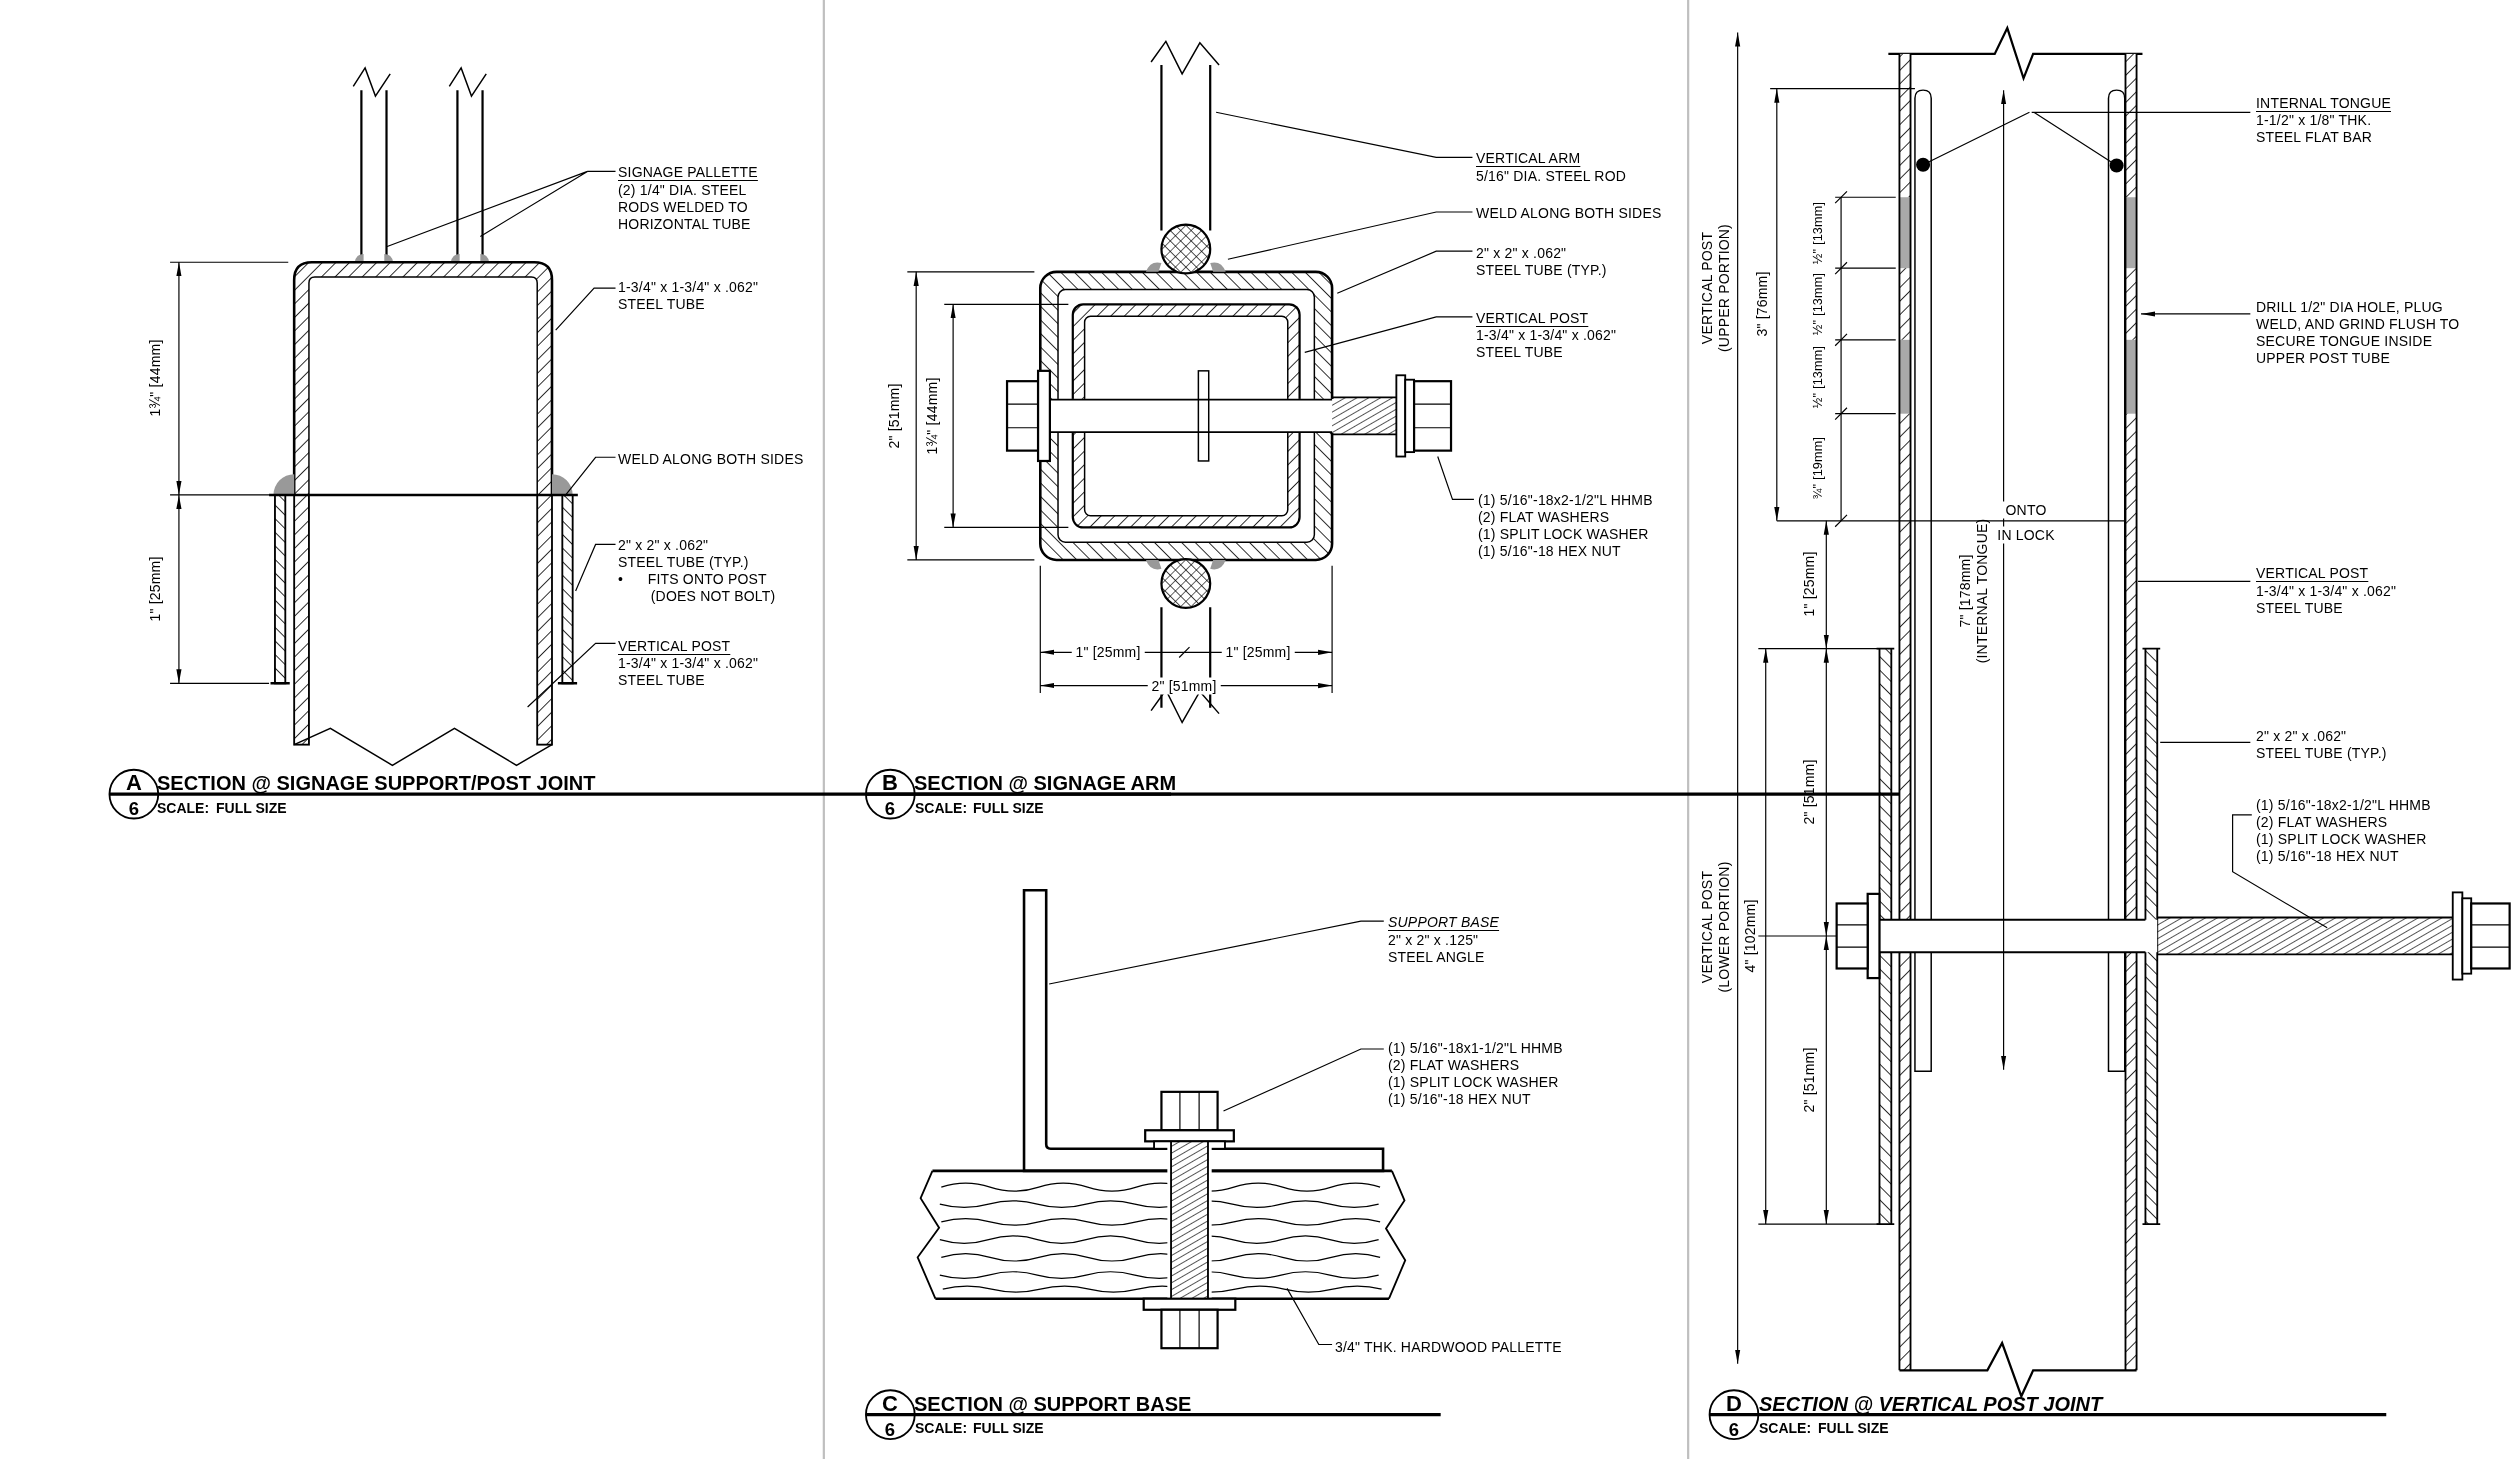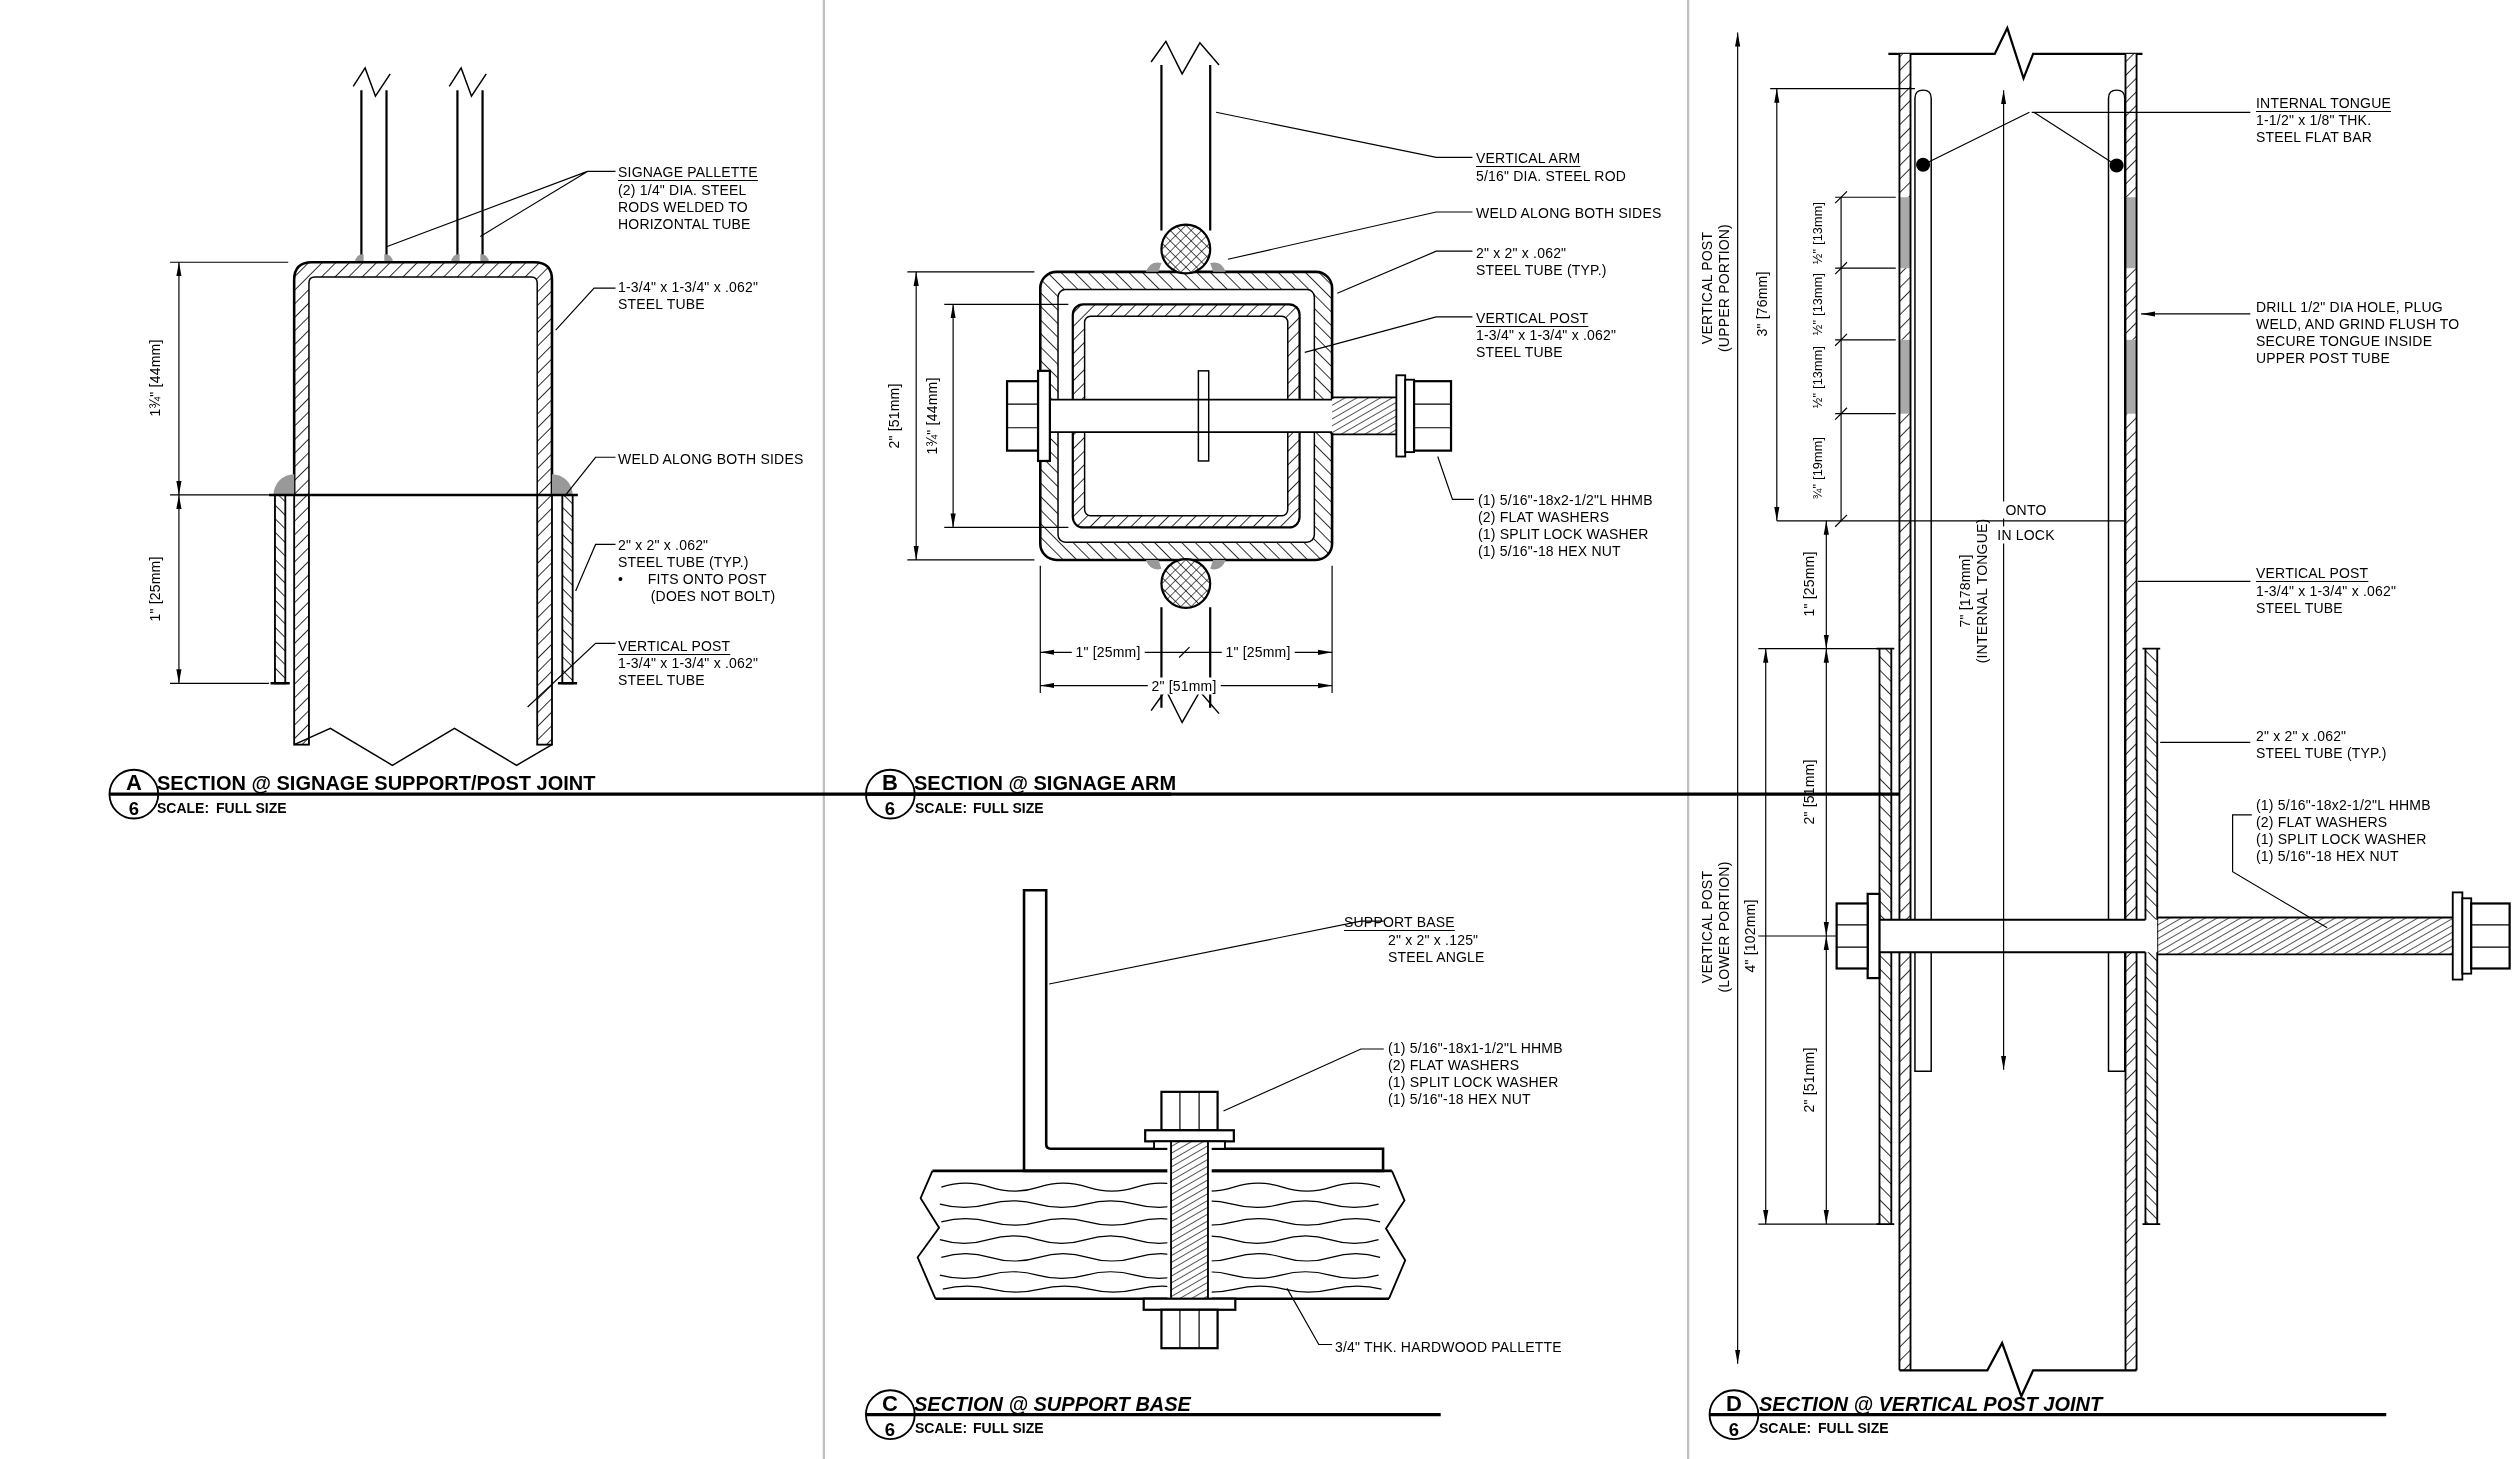--- a/index.html
+++ b/index.html
@@ -271,31 +271,31 @@
       <div class="ann r" style="left: 894px; top: 416px;">2" [51mm]</div>
       <div class="ann r" style="left: 932px; top: 416px;">1¾" [44mm]</div>
       <div class="ann c bg" style="left: 1108px; top: 652px;">1" [25mm]</div>
       <div class="ann c bg" style="left: 1258px; top: 652px;">1" [25mm]</div>
       <div class="ann c bg" style="left: 1184px; top: 686px;">2" [51mm]</div>
       <div class="ann c b" style="left: 890px; top: 782px; font-size: 22px;">B</div>
       <div class="ann c b" style="left: 890px; top: 808px; font-size: 18.5px;">6</div>
       <div class="ann b" style="left: 914px; top: 773px; font-size: 20px; line-height: 20px;">SECTION @ SIGNAGE ARM</div>
       <div class="ann b" style="left: 915px; top: 800px;">SCALE:</div>
       <div class="ann b" style="left: 973px; top: 800px;">FULL SIZE</div>
-      <div class="ann u" style="left: 1344px; top: 914px;">SUPPORT BASE</div>
+      <div class="ann u" style="left: 1388px; top: 914px; font-style: italic;">SUPPORT BASE</div>
       <div class="ann" style="left: 1388px; top: 932px;">2" x 2" x .125"
 STEEL ANGLE</div>
       <div class="ann" style="left: 1388px; top: 1040px;">(1) 5/16"-18x1-1/2"L HHMB
 (2) FLAT WASHERS
 (1) SPLIT LOCK WASHER
 (1) 5/16"-18 HEX NUT</div>
       <div class="ann" style="left: 1335px; top: 1339px;">3/4" THK. HARDWOOD PALLETTE</div>
       <div class="ann c b" style="left: 890px; top: 1403px; font-size: 22px;">C</div>
       <div class="ann c b" style="left: 890px; top: 1429px; font-size: 18.5px;">6</div>
-      <div class="ann b" style="left: 914px; top: 1394px; font-size: 20px; line-height: 20px; font-style: italic;">SECTION @ SUPPORT BASE</div>
+      <div class="ann b" style="left: 914px; top: 1394px; font-size: 20px; line-height: 20px;">SECTION @ SUPPORT BASE</div>
       <div class="ann b" style="left: 915px; top: 1420px;">SCALE:</div>
       <div class="ann b" style="left: 973px; top: 1420px;">FULL SIZE</div>
       <div class="ann u" style="left: 2256px; top: 95px;">INTERNAL TONGUE</div>
       <div class="ann" style="left: 2256px; top: 112px;">1-1/2" x 1/8" THK.
 STEEL FLAT BAR</div>
       <div class="ann" style="left: 2256px; top: 299px;">DRILL 1/2" DIA HOLE, PLUG
 WELD, AND GRIND FLUSH TO
 SECURE TONGUE INSIDE
 UPPER POST TUBE</div>
       <div class="ann u" style="left: 2256px; top: 565px;">VERTICAL POST</div>

